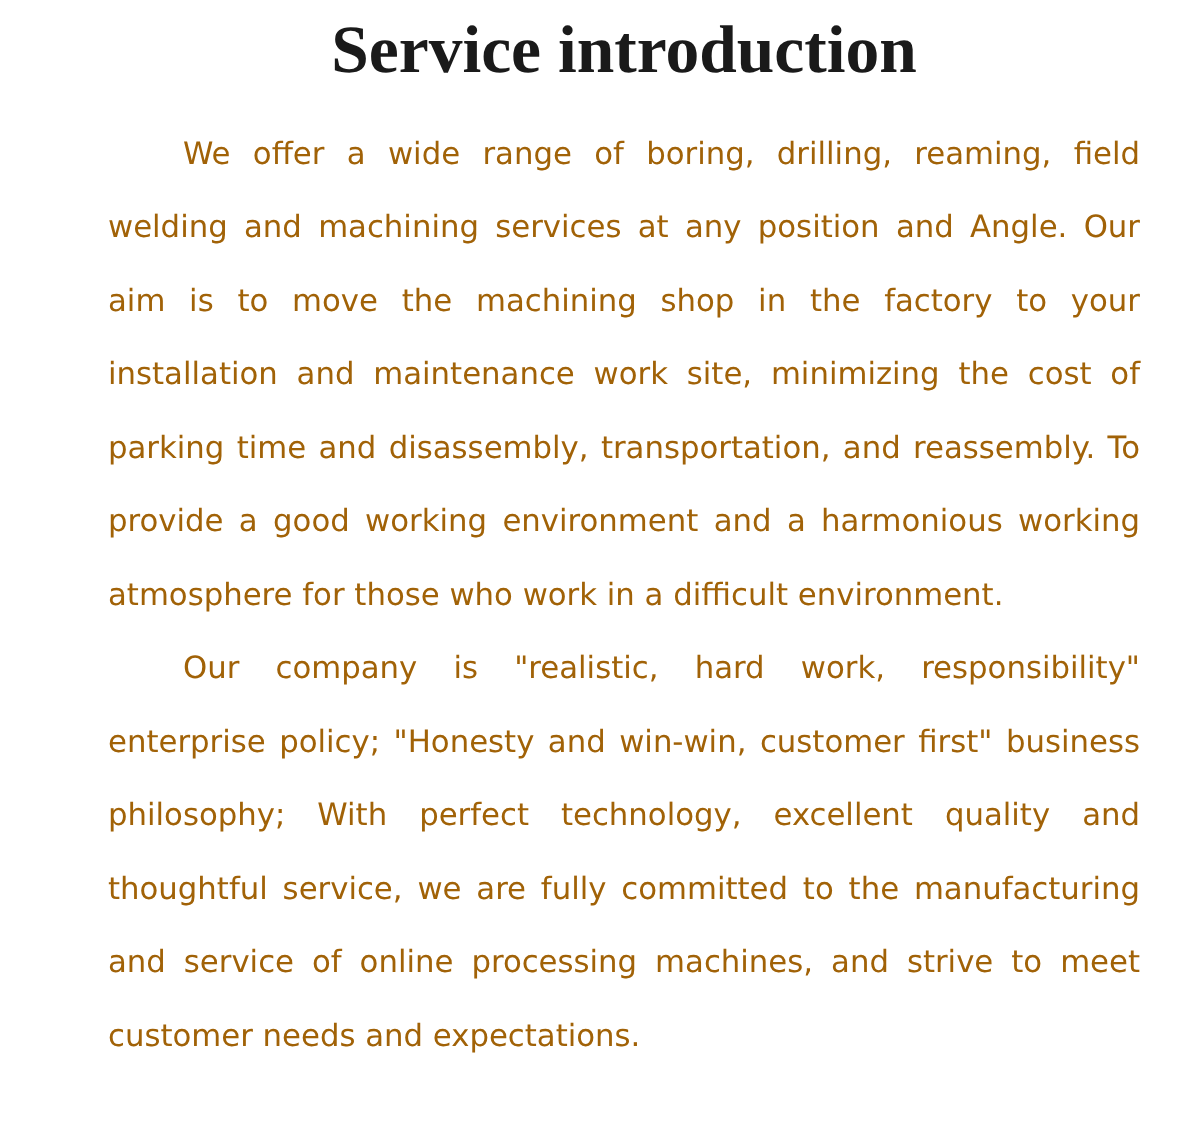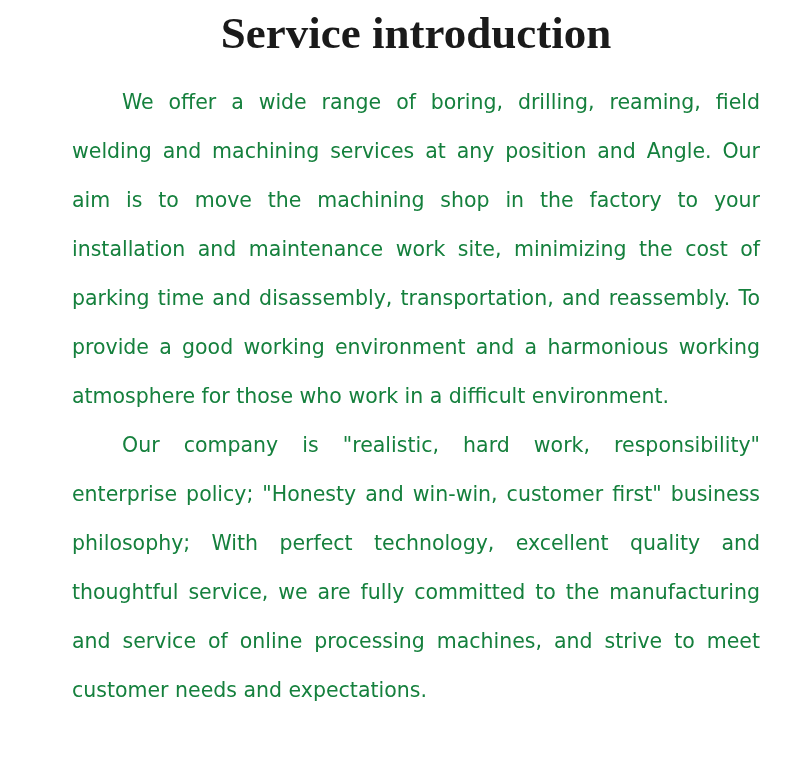--- a/index.html
+++ b/index.html
@@ -33,21 +33,21 @@
     color: #1a1a1a;
   }
   .body-block {
     margin-top: 14px;
   }
   .para {
     margin: 0;
     font-family: "DejaVu Sans", sans-serif;
     font-size: 20.5px;
     line-height: 49px;
-    color: #15803d;
+    color: #a16207;
     text-align: justify;
     text-justify: inter-word;
     text-indent: 50px;
     word-spacing: 0px;
   }
   .para + .para {
     margin-top: 0px;
   }
 </style>
 </head>

